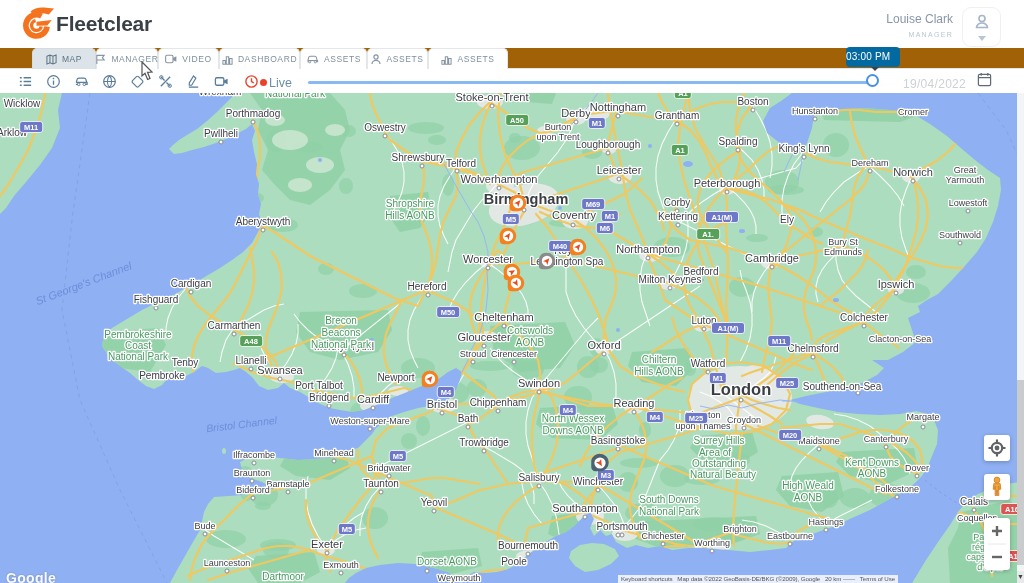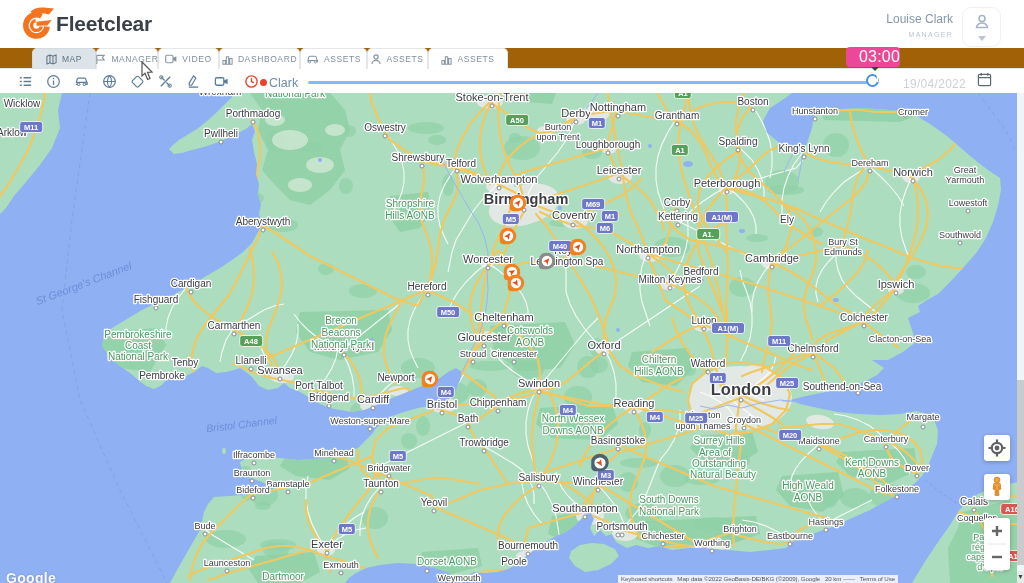--- a/index.html
+++ b/index.html
@@ -13,21 +13,21 @@
 #tabs{position:absolute;left:0;top:48px;width:100%;height:21px;background:#a16207;border-bottom:1px solid #e3e7ea}
 .tab{position:absolute;top:0;height:21px;font-size:8.5px;letter-spacing:0.6px;color:#7e8f9d;display:flex;align-items:center;justify-content:center;gap:5px;background:#fff;border:1px solid #e3e7ea;border-bottom:none;border-radius:5px 5px 0 0}
 .tab.active{background:#dde4e9;color:#5c7382;border-color:#d4dce2}
 .tab svg{flex:none}
 #toolbar{position:absolute;left:0;top:70px;width:100%;height:23px;background:#fff}
 .ticon{position:absolute;top:4px;width:15px;height:15px}
 #live{position:absolute;left:269px;top:6px;font-size:12.5px;color:#6b8dad}
 #track{position:absolute;left:308px;top:11px;width:566px;height:3px;background:#88b9f2;border-radius:2px}
 #knob{position:absolute;left:866px;top:4px;width:13px;height:13px;background:#fff;border:2.5px solid #4a90e2;border-radius:50%}
 #dateTxt{position:absolute;left:903px;top:7px;font-size:12px;color:#ccd1d6;letter-spacing:0.3px}
-#tooltip{position:absolute;left:846px;top:47px;width:54px;height:20px;background:#ec4899;color:#fff;font-size:16px;border-radius:4px;text-align:right;line-height:20px;z-index:30;letter-spacing:0.2px}
+#tooltip{position:absolute;left:846px;top:47px;width:54px;height:20px;background:#0369a1;color:#fff;font-size:10px;border-radius:4px;text-align:left;line-height:20px;z-index:30;letter-spacing:0.2px}
 #tooltip:after{content:"";position:absolute;left:25px;bottom:-4px;border-left:4px solid transparent;border-right:4px solid transparent;border-top:4px solid #3e4044}
 #mapwrap{position:absolute;left:0;top:93px;width:1024px;height:490px;overflow:hidden}
 .mbtn{position:absolute;background:#fff;border-radius:3px;box-shadow:0 1px 4px rgba(0,0,0,0.25)}
 #google{position:absolute;left:6px;bottom:-3px;color:#fff;font-size:14px;font-weight:bold;letter-spacing:0.3px;opacity:0.95;text-shadow:0 0 2px rgba(60,60,60,0.4)}
 #attrib{position:absolute;left:618px;bottom:0;height:8px;font-size:6.2px;color:#555;background:rgba(255,255,255,0.8);padding:0 3px;white-space:nowrap;letter-spacing:-0.1px}
 #scroll{position:absolute;right:0;top:93px;width:7px;height:490px;background:#f3f4f5}
 #thumb{position:absolute;right:0;top:380px;width:7px;height:185px;background:#c9cbcd}
 #sarrow{position:absolute;right:0;bottom:0;width:7px;height:12px;background:#e8e9ea;color:#444;font-size:7px;line-height:12px;text-align:center}
 </style></head>
 <body>
@@ -136,21 +136,21 @@
       </svg>
       <svg class="ticon" style="left:214px" width="16" height="16" viewBox="0 0 16 16">
         <rect x="1.5" y="4" width="9" height="8" rx="1.5" fill="none" stroke="#5b7d9c" stroke-width="1.4"></rect>
         <path d="M10.5,7 L14.5,5 V11 L10.5,9 Z" fill="#5b7d9c"></path>
       </svg>
       <svg class="ticon" style="left:244px" width="16" height="16" viewBox="0 0 16 16">
         <circle cx="8" cy="8" r="6" fill="none" stroke="#e8432b" stroke-width="1.5"></circle>
         <path d="M8,4.5 V8 L10.5,9.5" stroke="#e8432b" stroke-width="1.5" fill="none"></path>
       </svg>
       <div style="position:absolute;left:260px;top:9px;width:7px;height:7px;border-radius:50%;background:#e8432b"></div>
-  <div id="live">Clark</div>
+  <div id="live">Live</div>
   <div id="track"></div>
       <div id="knob"></div>
   <div id="dateTxt">19/04/2022</div>
   <svg class="ticon" style="left:977px;top:2px" width="16" height="16" viewBox="0 0 16 16">
         <rect x="1.5" y="2.5" width="13" height="12" rx="1.5" fill="none" stroke="#5d6a76" stroke-width="1.3"></rect>
         <path d="M1.5,6 L14.5,6" stroke="#5d6a76" stroke-width="1.3"></path>
         <path d="M4.5,1 L4.5,4 M11.5,1 L11.5,4" stroke="#5d6a76" stroke-width="1.3"></path>
       </svg>
 </div>
 <div id="tooltip">03:00 PM</div>

